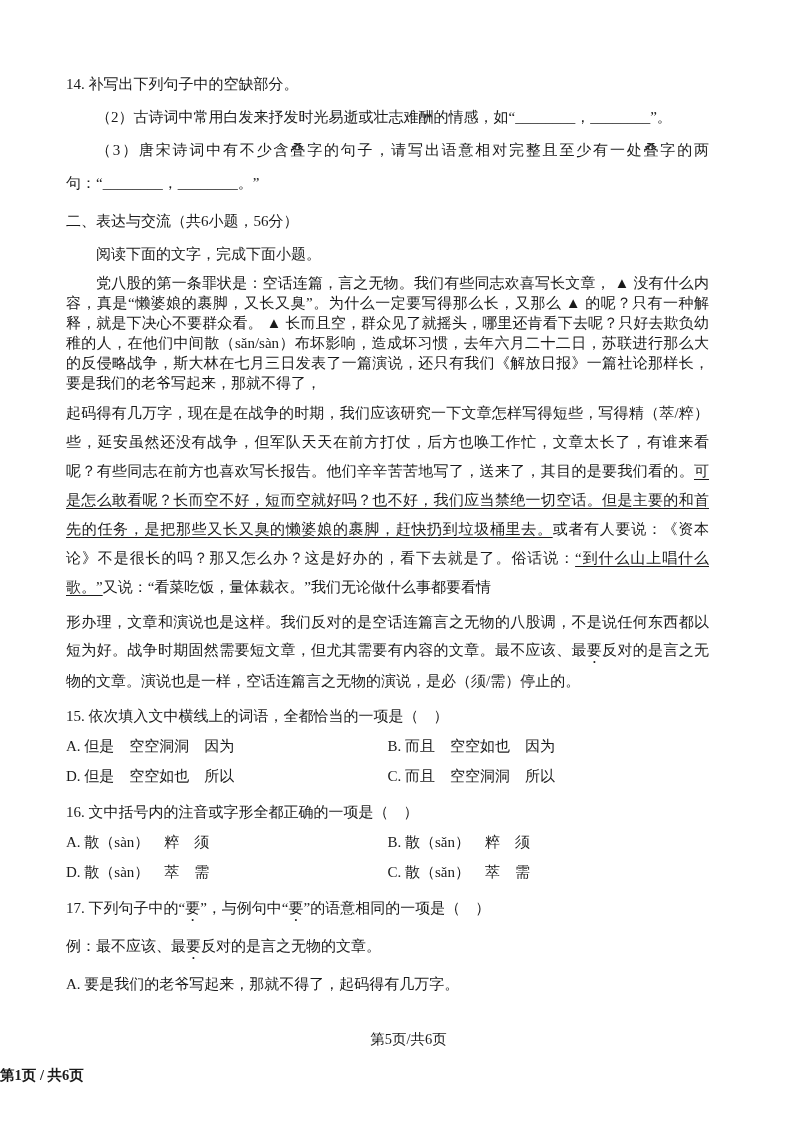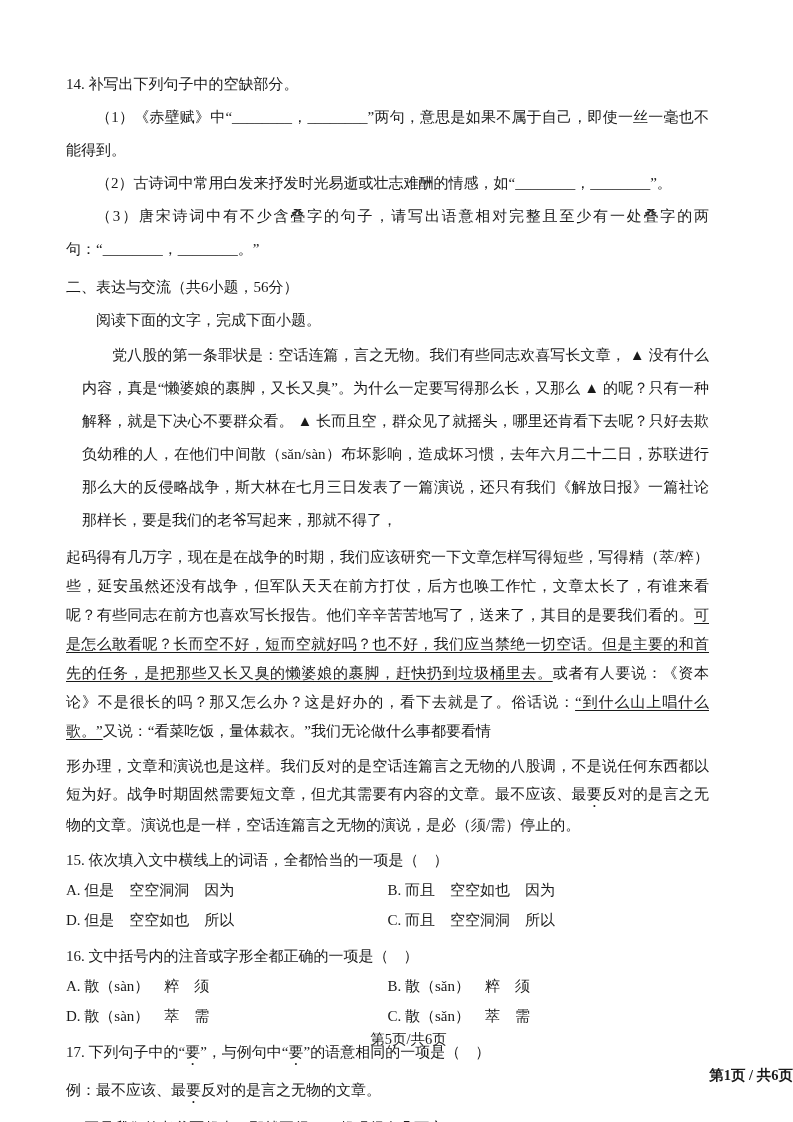--- a/index.html
+++ b/index.html
@@ -14,21 +14,21 @@
   .page{
     box-sizing:border-box;
     padding:68px 84px 0 66px;
     position:relative;
     height:100%;
   }
   p{margin:0;}
   .qline{line-height:33px;text-align:justify;}
   .indent{text-indent:2em;}
   .section-title{line-height:34px;margin-top:4px;}
-  .passage-a{line-height:33px;text-align:justify;text-indent:2em;margin-top:2px;margin-left:16px;}
+  .passage-a{line-height:20px;text-align:justify;text-indent:2em;margin-top:2px;}
   .passage-b{line-height:29px;text-align:justify;margin-top:6px;}
   .passage-c{line-height:28px;text-align:justify;margin-top:6px;}
   .u{text-decoration:underline;text-underline-offset:3px;}
   .em-dot{
     -webkit-text-emphasis:filled dot;
     -webkit-text-emphasis-position:under;
     text-emphasis:filled dot;
     text-emphasis-position:under right;
   }
   .stem{line-height:30px;margin-top:6px;}
@@ -36,30 +36,29 @@
     display:grid;
     grid-template-columns:1fr 1fr;
     line-height:30px;
   }
   .footer1{
     position:absolute;left:12px;top:1030px;width:100%;
     text-align:center;font-size:14.5px;
   }
   .footer2{
     position:absolute;left:0;top:1066px;width:100%;
-    text-align:right;font-size:14.5px;font-weight:bold;
+    text-align:left;font-size:14.5px;font-weight:bold;
   }
 </style>
 </head>
 <body>
 
 <div class="page">
 
   <p class="qline">14. 补写出下列句子中的空缺部分。</p>
-  <p class="qline indent">（1）《赤壁赋》中“________，________”两句，意思是如果不属于自己，即使一丝一毫也不能得到。</p>
   <p class="qline indent">（2）古诗词中常用白发来抒发时光易逝或壮志难酬的情感，如“________，________”。</p>
   <p class="qline indent">（3）唐宋诗词中有不少含叠字的句子，请写出语意相对完整且至少有一处叠字的两句：“________，________。”</p>
 
   <p class="section-title">二、表达与交流（共6小题，56分）</p>
   <p class="qline indent">阅读下面的文字，完成下面小题。</p>
 
   <p class="passage-a"><span>党八股的第一条罪状是：空话连篇，言之无物。我们有些同志欢喜写长文章， ▲ 没有什么内容，真是“懒婆娘的裹脚，又长又臭”。为什么一定要写得那么长，又那么 ▲ 的呢？只有一种解释，就是下决心不要群众看。 ▲ 长而且空，群众见了就摇头，哪里还肯看下去呢？只好去欺负幼稚的人，在他们中间散（sǎn/sàn）布坏影响，造成坏习惯，去年六月二十二日，苏联进行那么大的反侵略战争，斯大林在七月三日发表了一篇演说，还只有我们《解放日报》一篇社论那样长，要是我们的老爷写起来，那就不得了，</span></p>
 
   <p class="passage-b"><span>起码得有几万字，现在是在战争的时期，我们应该研究一下文章怎样写得短些，写得精（萃/粹）些，延安虽然还没有战争，但军队天天在前方打仗，后方也唤工作忙，文章太长了，有谁来看呢？有些同志在前方也喜欢写长报告。他们辛辛苦苦地写了，送来了，其目的是要我们看的。</span><span class="u">可是怎么敢看呢？长而空不好，短而空就好吗？也不好，我们应当禁绝一切空话。但是主要的和首先的任务，是把那些又长又臭的懒婆娘的裹脚，赶快扔到垃圾桶里去。</span><span>或者有人要说：《资本论》不是很长的吗？那又怎么办？这是好办的，看下去就是了。俗话说：</span><span class="u">“到什么山上唱什么歌。”</span><span>又说：“看菜吃饭，量体裁衣。”我们无论做什么事都要看情</span></p>
 

